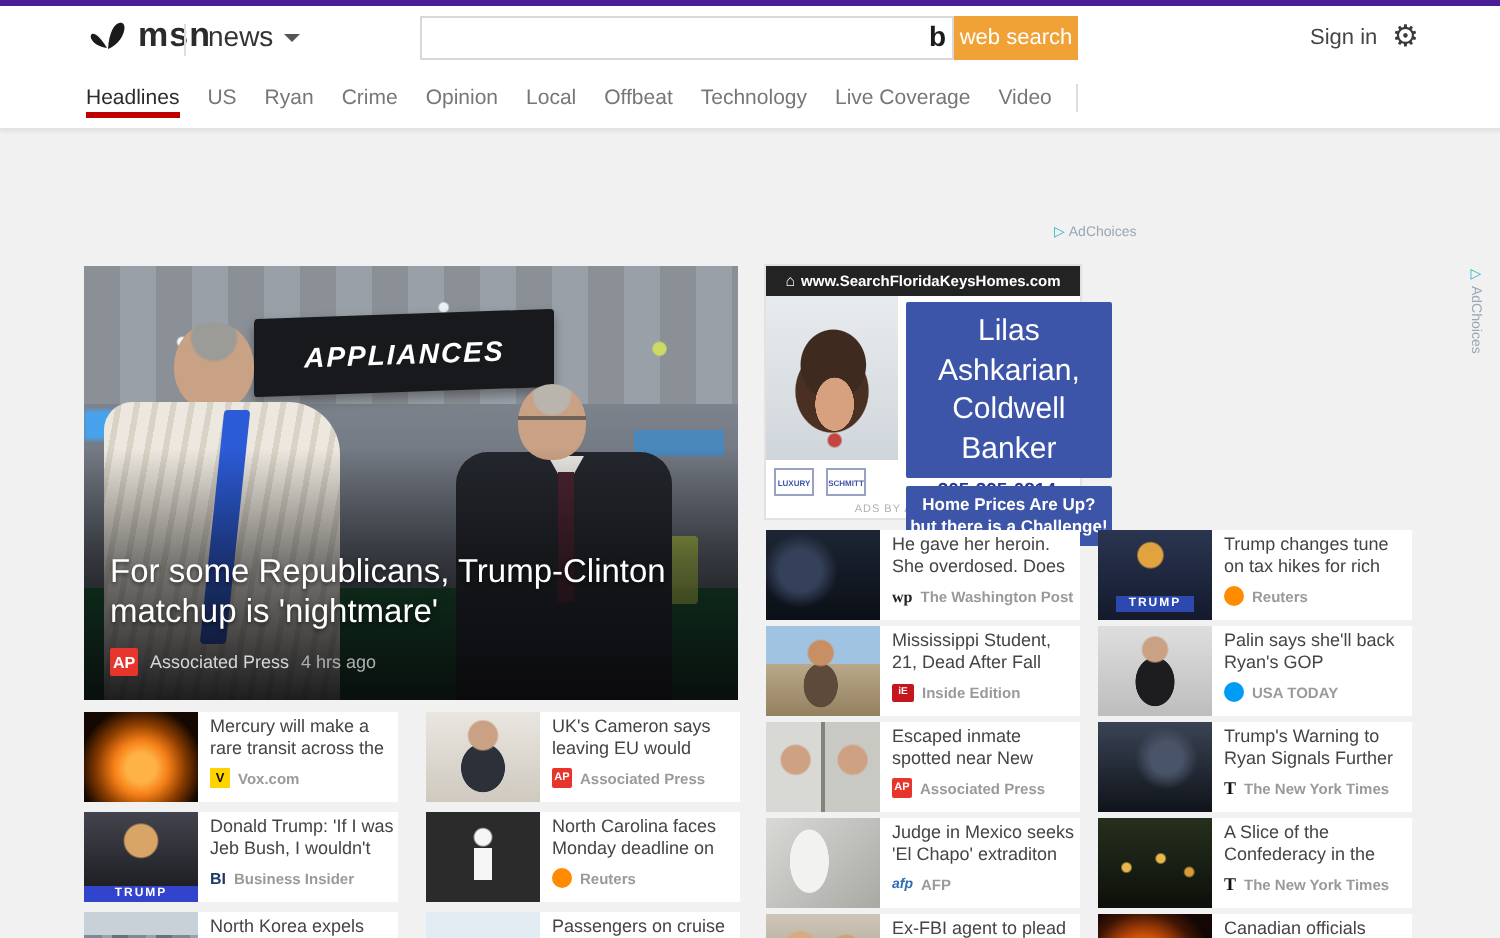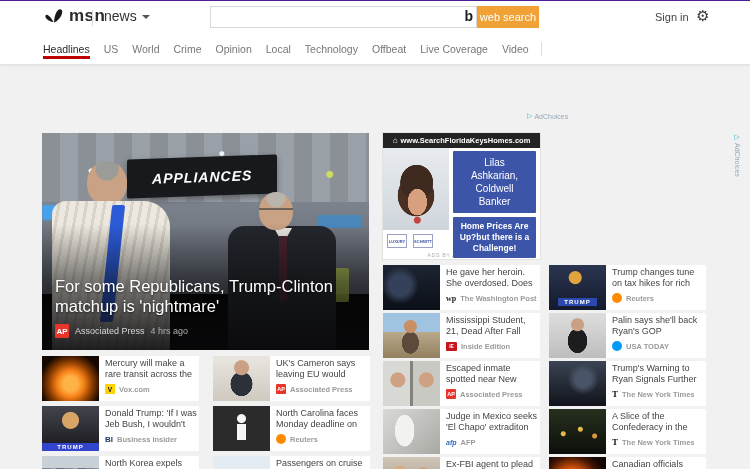--- a/index.html
+++ b/index.html
@@ -5,21 +5,21 @@
   * { margin:0; padding:0; box-sizing:border-box; }
   html,body { width:750px; height:469px; }
   body {
     position:relative; overflow:hidden;
     background:#f1f1f2;
     font-family:"Liberation Sans", sans-serif;
     -webkit-font-smoothing:antialiased;
   }
 
   
-  .header { position:absolute; top:0; left:0; width:750px; height:33px; background:#fff; border-top:1px solid #4c1d95; }
+  .header { position:absolute; top:0; left:0; width:750px; height:33px; background:#fff; border-top:3px solid #4c1d95; }
   .brand { position:absolute; left:44px; top:5px; display:flex; align-items:center; gap:5px; cursor:pointer; }
   .brand .wordmark { font-size:17px; font-weight:bold; color:#2b2b2b; letter-spacing:0.5px; }
   .brand-sep { position:absolute; left:92px; top:9px; width:1px; height:16px; background:#ddd; }
   .vertical { position:absolute; left:104px; top:7px; display:flex; align-items:center; gap:5px; cursor:pointer; }
   .vertical .vname { font-size:14px; color:#333; }
   .caret { width:0; height:0; border-left:4px solid transparent; border-right:4px solid transparent; border-top:4px solid #555; margin-top:2px; }
 
   .searchbar { position:absolute; left:210px; top:5px; width:267px; height:22px; background:#fff; border:1px solid #d8d8d8; }
   .searchbar input { position:absolute; inset:0; width:245px; border:0; outline:none; font-size:11px; padding:0 6px; font-family:"Liberation Sans",sans-serif; }
   .bing-b { position:absolute; right:3px; top:1px; font-size:14px; font-weight:bold; color:#1b1b1b; }
@@ -35,21 +35,21 @@
   .nav-item.active { color:#2b2b2b; }
   .nav-item.active::after { content:""; position:absolute; left:7px; right:7px; bottom:5px; height:3px; background:#c00000; }
   .nav-sep { width:1px; height:14px; background:#ddd; align-self:center; margin:0 5px; }
 
   
   .adchoices-top { position:absolute; left:527px; top:112px; font-size:7px; color:#98a8b4; display:flex; gap:2px; align-items:center; cursor:pointer; }
   .adchoices-top .tri, .adchoices-side .tri { color:#35b1c4; font-size:7px; }
   .adchoices-side { position:absolute; left:733px; top:133px; writing-mode:vertical-rl; font-size:7px; color:#98a8b4; display:flex; gap:2px; cursor:pointer; }
 
   
-  .hero { position:absolute; left:42px; top:133px; width:327px; height:217px; overflow:hidden; cursor:pointer; background:#000000; }
+  .hero { position:absolute; left:42px; top:133px; width:327px; height:217px; overflow:hidden; cursor:pointer; background:#14532d; }
   .scene { position:absolute; inset:0; }
   .ceil { position:absolute; top:0; left:0; right:0; height:32%;
     background:
       radial-gradient(circle at 15% 55%, #f4f7fa 0 2px, transparent 3px),
       radial-gradient(circle at 55% 30%, #eef2f6 0 2px, transparent 3px),
       radial-gradient(circle at 88% 60%, #cddb62 0 3px, transparent 4px),
       repeating-linear-gradient(90deg, #8b9097 0 18px, #9aa0a7 18px 36px); }
   .shelves { position:absolute; top:32%; left:0; right:0; height:42%;
     background:linear-gradient(180deg,#7d838c 0,#6a707a 55%,#565c66 100%); }
   .blockA { position:absolute; right:6%; top:62%; width:20%; height:16%; background:#b9cf4a; opacity:.8; border-radius:2px; }
@@ -85,21 +85,21 @@
   .ad-main { position:relative; height:82px; display:flex; }
   .ad-photo { width:66px; height:82px; position:relative; flex:none;
     background:
       radial-gradient(circle at 52% 88%, #c2453f 0 3px, transparent 4px),
       radial-gradient(ellipse 16px 22px at 52% 66%, #d7a07e 0 60%, transparent 61%),
       radial-gradient(ellipse 26px 28px at 51% 42%, #3f2a20 0 62%, transparent 64%),
       radial-gradient(ellipse 30px 34px at 50% 58%, #4a2f23 0 60%, transparent 62%),
       linear-gradient(180deg,#e8ebee 0,#cfd6db 100%); }
   .ad-right { flex:1; padding:3px 4px 0 4px; }
   .ad-box { background:#3d55a8; color:#fff; text-align:center; border-radius:1px; }
-  .ad-agent { font-size:10px; line-height:1.3; padding:5px 16px;text-align:center; }
+  .ad-agent { font-size:15px; line-height:1.3; padding:5px 16px;text-align:center; }
   .ad-msg { font-size:8.5px; font-weight:bold; line-height:1.3; padding:4px 2px; margin-top:4px; }
   .ad-bottom { height:22px; display:flex; align-items:center; padding:0 4px; gap:6px; }
   .ad-logo { width:20px; height:14px; border:1px solid #9aa2c4; color:#3d55a8; font-size:4px; font-weight:bold; display:flex; align-items:center; justify-content:center; overflow:hidden; }
   .ad-contact { margin-left:auto; text-align:right; color:#2b3990; font-weight:bold; font-size:9.5px; line-height:1.15; padding-right:8px; }
   .ad-disclaimer { text-align:center; font-size:5.5px; color:#b0b0b0; letter-spacing:.5px; }
 
   
   .tile { position:absolute; width:157px; height:45px; background:#fff; cursor:pointer; }
   .thumb { position:absolute; left:0; top:0; width:57px; height:45px; overflow:hidden; background:#ccc; }
   .ttext { position:absolute; left:0; right:0; bottom:0; background:#3344cc; color:#fff; font-size:6px; font-weight:bold; text-align:center; letter-spacing:1px; padding:1px 0; }
@@ -172,26 +172,26 @@
     <span class="bing-b">b</span>
   </div>
   <button class="websearch">web search</button>
   <span class="signin">Sign in</span>
   <span class="gear">⚙</span>
 </div>
 
 <nav class="nav">
     <span class="nav-item active">Headlines</span>
     <span class="nav-item">US</span>
-    <span class="nav-item">World</span>
+    <span class="nav-item">Ryan</span>
     <span class="nav-item">Crime</span>
     <span class="nav-item">Opinion</span>
     <span class="nav-item">Local</span>
+    <span class="nav-item">Offbeat</span>
     <span class="nav-item">Technology</span>
-    <span class="nav-item">Offbeat</span>
     <span class="nav-item">Live Coverage</span>
     <span class="nav-item">Video</span>
     <span class="nav-sep"></span>
   </nav>
 
 <div class="adchoices-top">
   <span class="tri">▷</span>
   <span>AdChoices</span>
 </div>
 <div class="adchoices-side">

